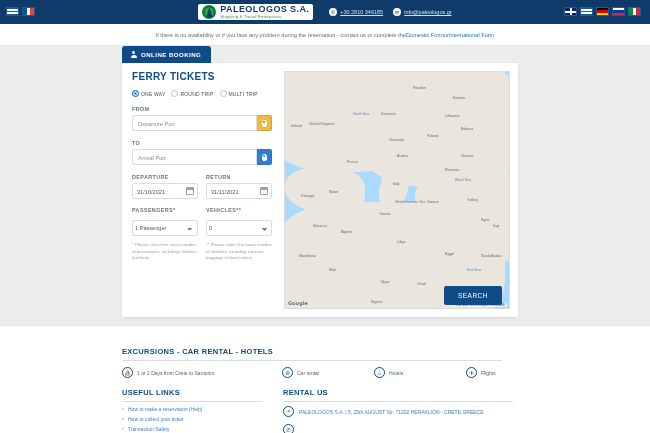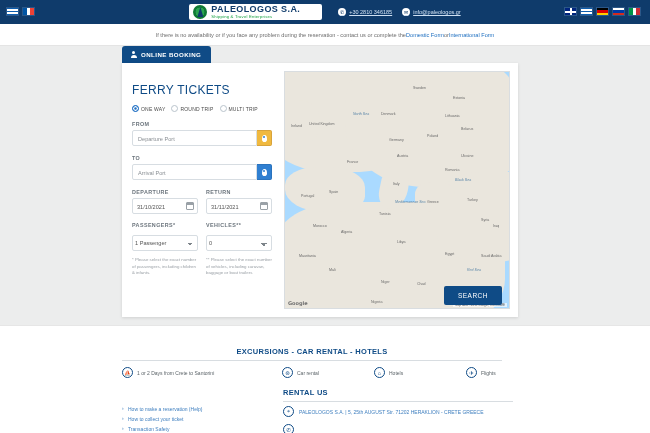--- a/index.html
+++ b/index.html
@@ -47,21 +47,21 @@
 
   .logo-wrap {
     margin: 0 auto;
     display: flex;
     align-items: center;
     gap: 6px;
   }
   .logo-box {
     background: #ffffff;
     border-radius: 2px;
-    padding: 1px 22px 1px 4px;
+    padding: 1px 4px 1px 4px;
     display: flex;
     align-items: center;
     gap: 4px;
   }
   .logo-mark {
     width: 14px; height: 14px;
     background: radial-gradient(circle at 50% 50%, #2aa44f 0 45%, #0f7a33 46% 100%);
     border-radius: 50%;
     position: relative;
   }
@@ -159,24 +159,24 @@
     background: #ffffff;
     box-shadow: 0 1px 3px rgba(0,0,0,.12);
     display: flex;
   }
   .form-col {
     width: 160px;
     padding: 8px 10px 0 10px;
   }
   .form-title {
     color: #0f4b86;
-    font-size: 12px;
-    font-weight: normal;
+    font-size: 10px;
+    font-weight: bold;
     letter-spacing: 0.3px;
-    margin: 12px 0 8px 0;
+    margin: 0 0 8px 0;
   }
   .radios { display: flex; gap: 6px; margin-bottom: 9px; }
   .radio { display: flex; align-items: center; gap: 2px; }
   .radio .dot {
     width: 7px; height: 7px; border-radius: 50%;
     border: 1px solid #b9c3cc; background: #fff;
     display: inline-block;
   }
   .radio.on .dot { background: #1f6fc4; border-color: #1f6fc4; box-shadow: inset 0 0 0 1.2px #fff; }
   .radio span.lbl { font-size: 5px; color: #4a4a4a; letter-spacing: .2px; }
@@ -332,21 +332,21 @@
   }
   .sec-title {
     position: absolute;
     font-size: 7.5px;
     color: #0f4b86;
     font-weight: bold;
     letter-spacing: .3px;
     border-bottom: 1px solid #d8dde1;
     padding-bottom: 4px;
   }
-  .exc-title { left: 122px; top: 21px; width: 380px; text-align: center; }
+  .exc-title { left: 122px; top: 21px; width: 380px; }
   .useful-title { left: 122px; top: 62px; width: 140px; }
   .contact-title { left: 283px; top: 62px; width: 230px; }
 
   .exc-row {
     position: absolute;
     left: 122px; top: 41px;
     width: 390px;
     display: flex;
     gap: 8px;
   }
@@ -589,20 +589,21 @@
       <div class="exc-item exc-w3">
         <span class="circ">⌂</span>
         <span class="t">Hotels</span>
       </div>
       <div class="exc-item">
         <span class="circ">✈</span>
         <span class="t">Flights</span>
       </div>
     </div>
 
+    <div class="sec-title useful-title">USEFUL LINKS</div>
     <ul class="link-list">
       <li>How to make a reservation (Help)</li>
       <li>How to collect your ticket</li>
       <li>Transaction Safety</li>
     </ul>
 
     <div class="sec-title contact-title">RENTAL US</div>
     <div class="contact-row">
       <span class="circ">⌖</span>
       <span class="t">PALEOLOGOS S.A. | 5, 25th AUGUST Str. 71202 HERAKLION - CRETE GREECE</span>

